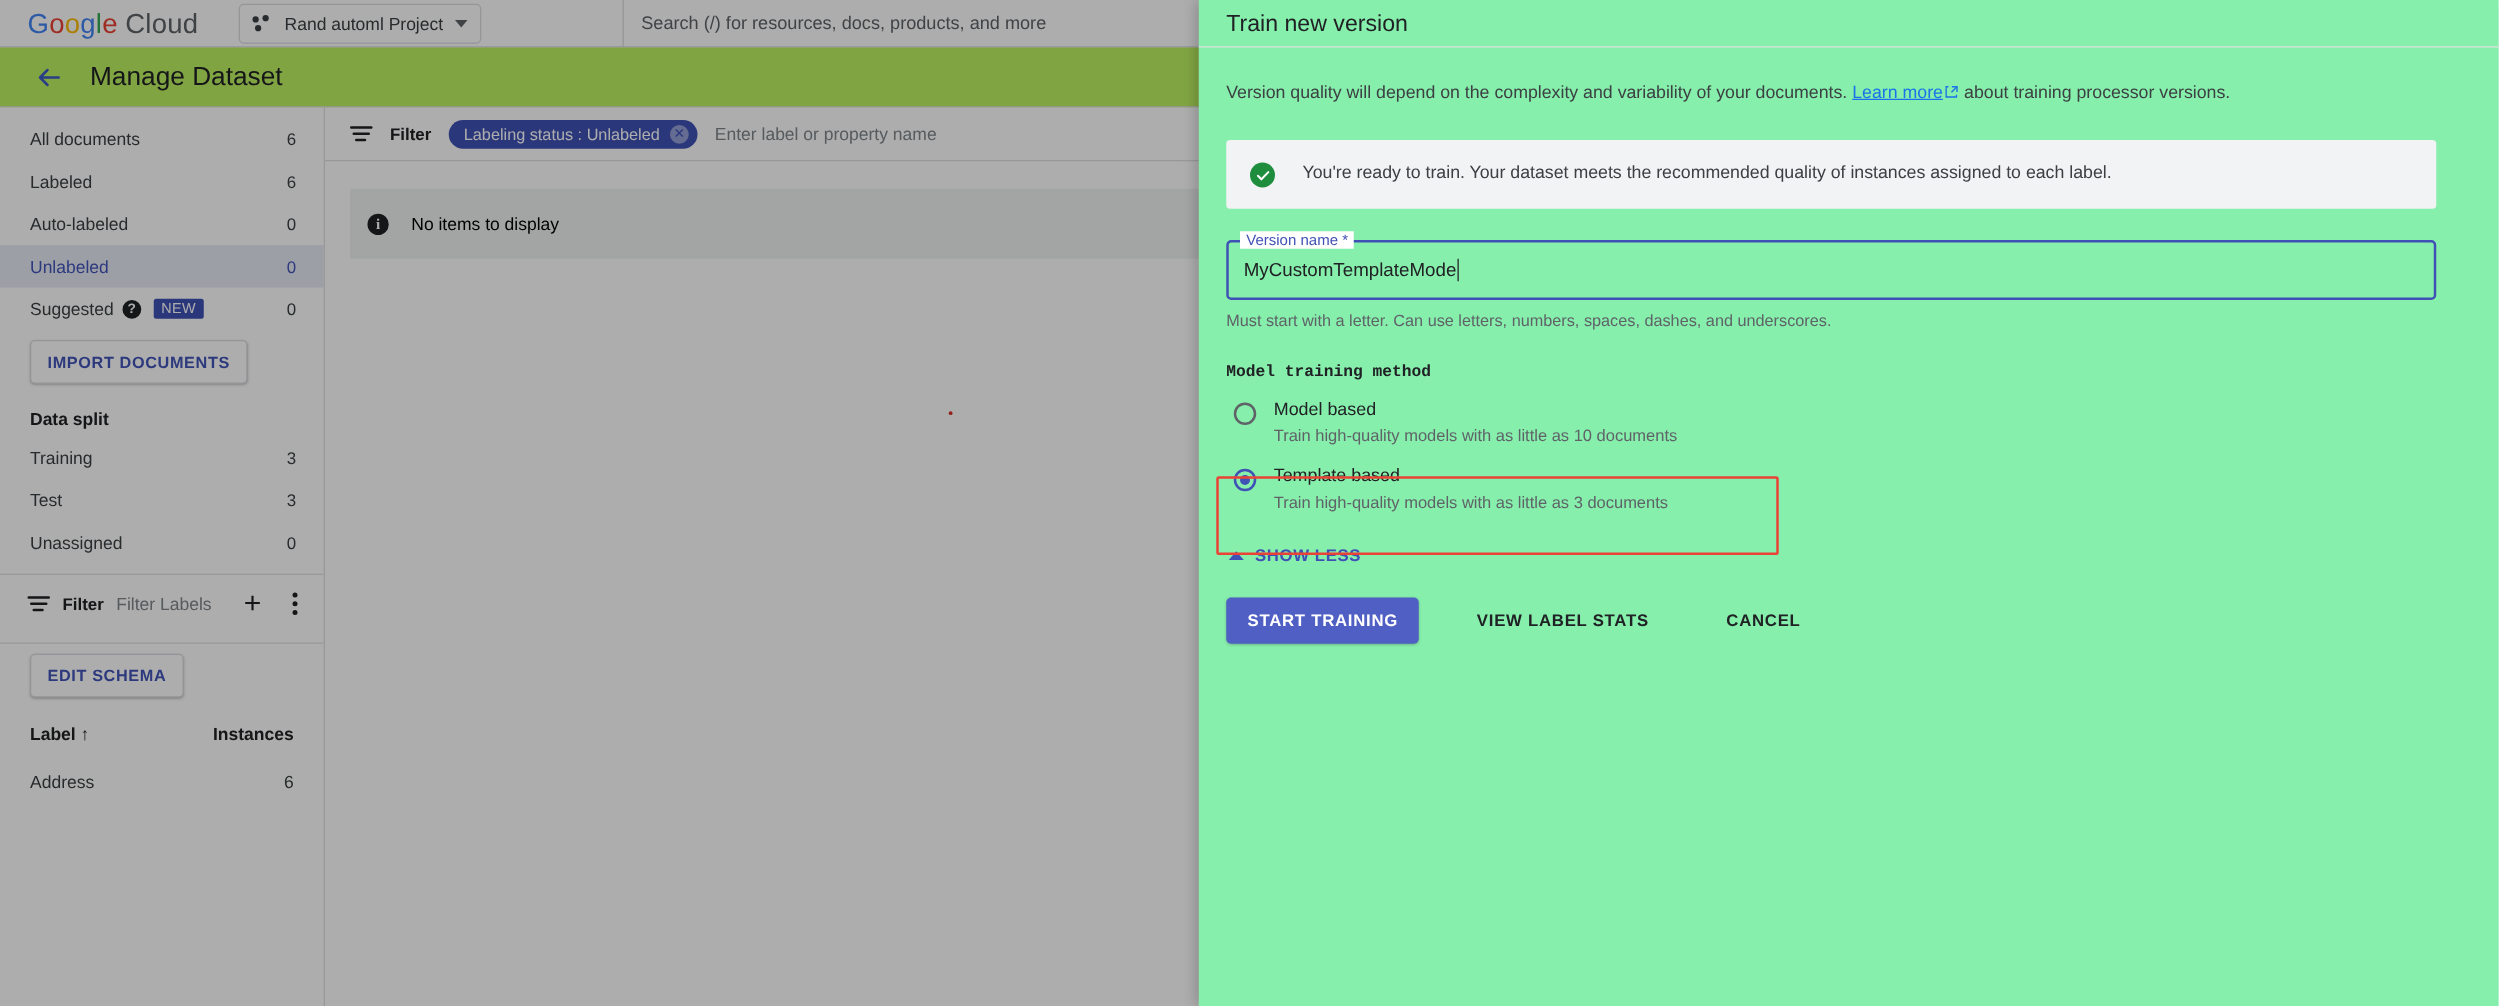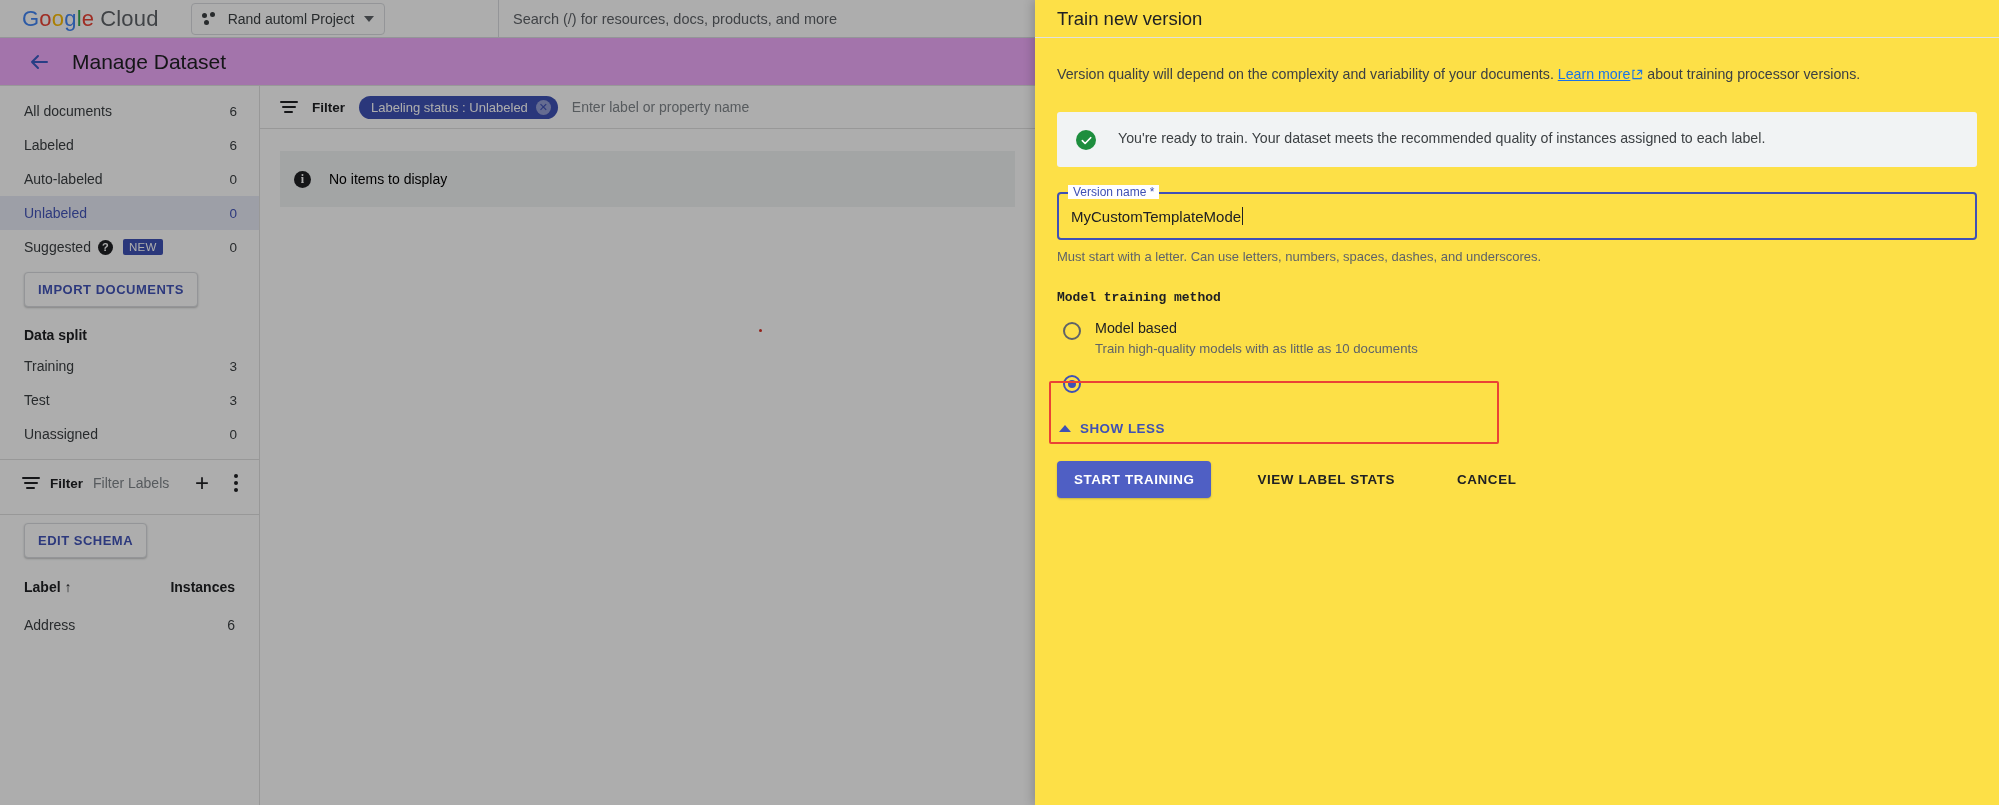--- a/index.html
+++ b/index.html
@@ -60,21 +60,21 @@
     position: absolute; left: 498px; top: 0; height: 38px;
     display: flex; align-items: center;
     border-left: 1px solid #dadce0;
     padding-left: 14px; width: 537px;
   }
   .search-box .ph { color: #5f6368; font-size: 14.5px; white-space: nowrap; }
 
   
   .page-header {
     position: absolute; left: 0; top: 38px; width: 1035px; height: 48px;
-    background: #f0abfc; border-bottom: 1px solid #e0e0e0;
+    background: #bef264; border-bottom: 1px solid #e0e0e0;
     display: flex; align-items: center;
   }
   .back-arrow {
     margin-left: 26px; width: 26px; height: 26px;
     display: flex; align-items: center; justify-content: center;
     color: #3c5cc4;
   }
   .page-title {
     margin-left: 20px; font-size: 21px; color: #202124; font-weight: 400;
   }
@@ -184,22 +184,22 @@
     font-family: "Liberation Serif", serif;
   }
   .empty-text { font-size: 14px; color: #000000; }
   .tiny-dot {
     position: absolute; left: 499px; top: 243px;
     width: 3px; height: 3px; border-radius: 50%; background: #d93025;
   }
 
   
   .drawer {
-    position: absolute; right: 0; top: 0; width: 964px; height: 805px;
-    background: #fde047; z-index: 100;
+    position: absolute; right: 0; top: 0; width: 1040px; height: 805px;
+    background: #86efac; z-index: 100;
     box-shadow: -2px 0 10px rgba(0,0,0,.2);
   }
   .drawer-head {
     height: 38px; display: flex; align-items: center;
     padding-left: 22px; border-bottom: 1px solid #e0e0e0;
   }
   .drawer-title { font-size: 18.5px; color: #202124; font-weight: 400; }
   .drawer-body { padding: 26px 22px 0 22px; }
 
   .desc { font-size: 14.2px; color: #3c4043; line-height: 1.42; max-width: 965px; }
@@ -469,20 +469,24 @@
         <div class="radio-item">
           <span class="radio-ring"></span>
           <span>
             <span class="radio-main">Model based</span>
             <div class="radio-sub">Train high-quality models with as little as 10 documents</div>
           </span>
         </div>
 
         <div class="radio-item second">
           <span class="radio-ring on"></span>
+          <span>
+            <span class="radio-main">Template based</span>
+            <div class="radio-sub">Train high-quality models with as little as 3 documents</div>
+          </span>
         </div>
 
         <div class="highlight-box"></div>
       </div>
 
       <div class="show-less">
         <span class="chev-up"></span>
         <span>SHOW LESS</span>
       </div>
 

